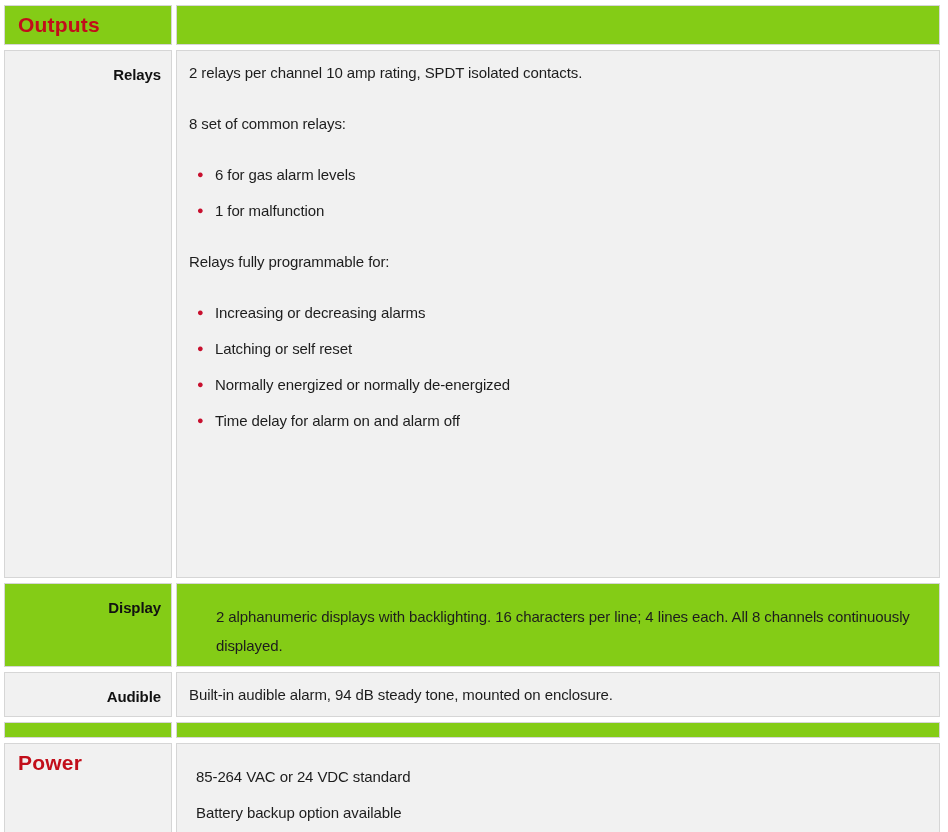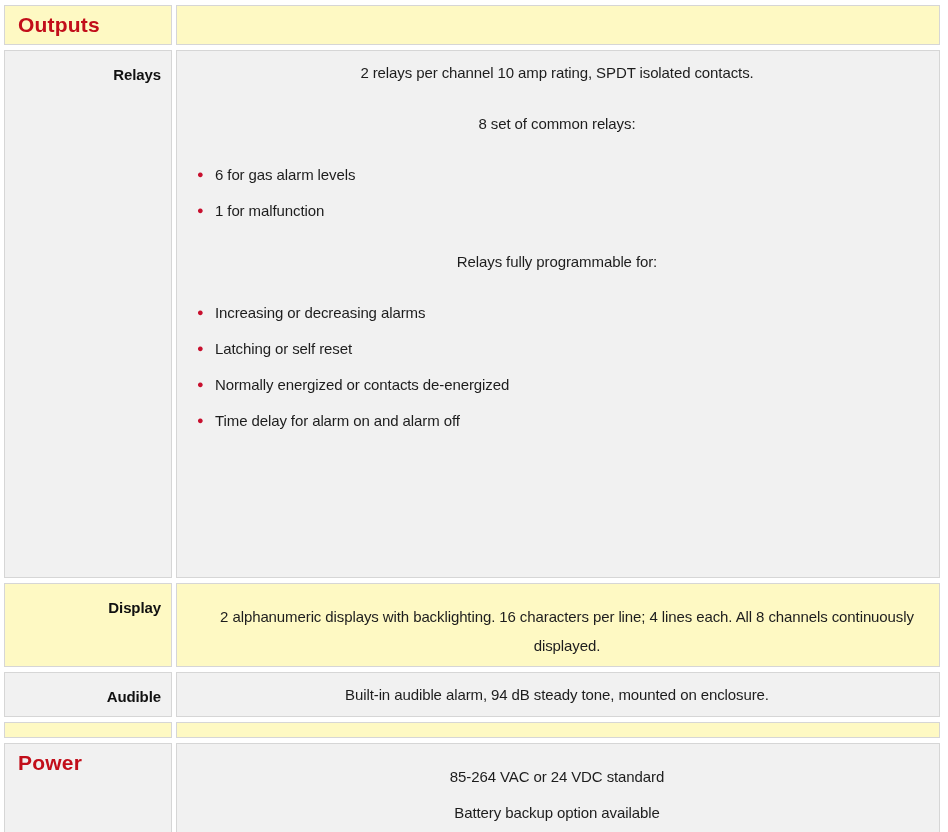--- a/index.html
+++ b/index.html
@@ -13,21 +13,21 @@
   }
   .spec-table {
     border-collapse: separate;
     border-spacing: 4px 5px;
     width: 944px;
     table-layout: fixed;
     margin: 0;
   }
   .spec-table td {
     border: 1px solid #d6d6d6;
-    background: #fef9c3;
+    background: #84cc16;
     vertical-align: top;
     box-sizing: border-box;
     font-size: 15px;
     line-height: 22px;
     letter-spacing: -0.1px;
     overflow: hidden;
   }
   .col-label   { width: 168px; }
   .col-content { width: 764px; }
 
@@ -54,21 +54,21 @@
     text-align: right;
     padding: 11px 10px 6px 6px;
   }
   .label-text {
     font-weight: bold;
     color: #111111;
     line-height: 26px;
   }
   .content-cell { padding: 11px 14px 6px 12px; }
 
-  .content-cell p { margin: 0 0 29px 0; text-align: center; }
+  .content-cell p { margin: 0 0 29px 0; }
   .content-cell p:last-child { margin-bottom: 0; }
 
   .bullet-list {
     list-style: none;
     margin: 7px 0 29px 0;
     padding: 0 0 0 8px;
   }
   .bullet-list li {
     position: relative;
     padding-left: 18px;
@@ -123,21 +123,21 @@
           <li>
             <span class="dot">●</span>
             <span>Increasing or decreasing alarms</span>
           </li>
           <li>
             <span class="dot">●</span>
             <span>Latching or self reset</span>
           </li>
           <li>
             <span class="dot">●</span>
-            <span>Normally energized or contacts de-energized</span>
+            <span>Normally energized or normally de-energized</span>
           </li>
           <li>
             <span class="dot">●</span>
             <span>Time delay for alarm on and alarm off</span>
           </li>
         </ul>
       </td>
     </tr>
 
     <tr class="r-display">

